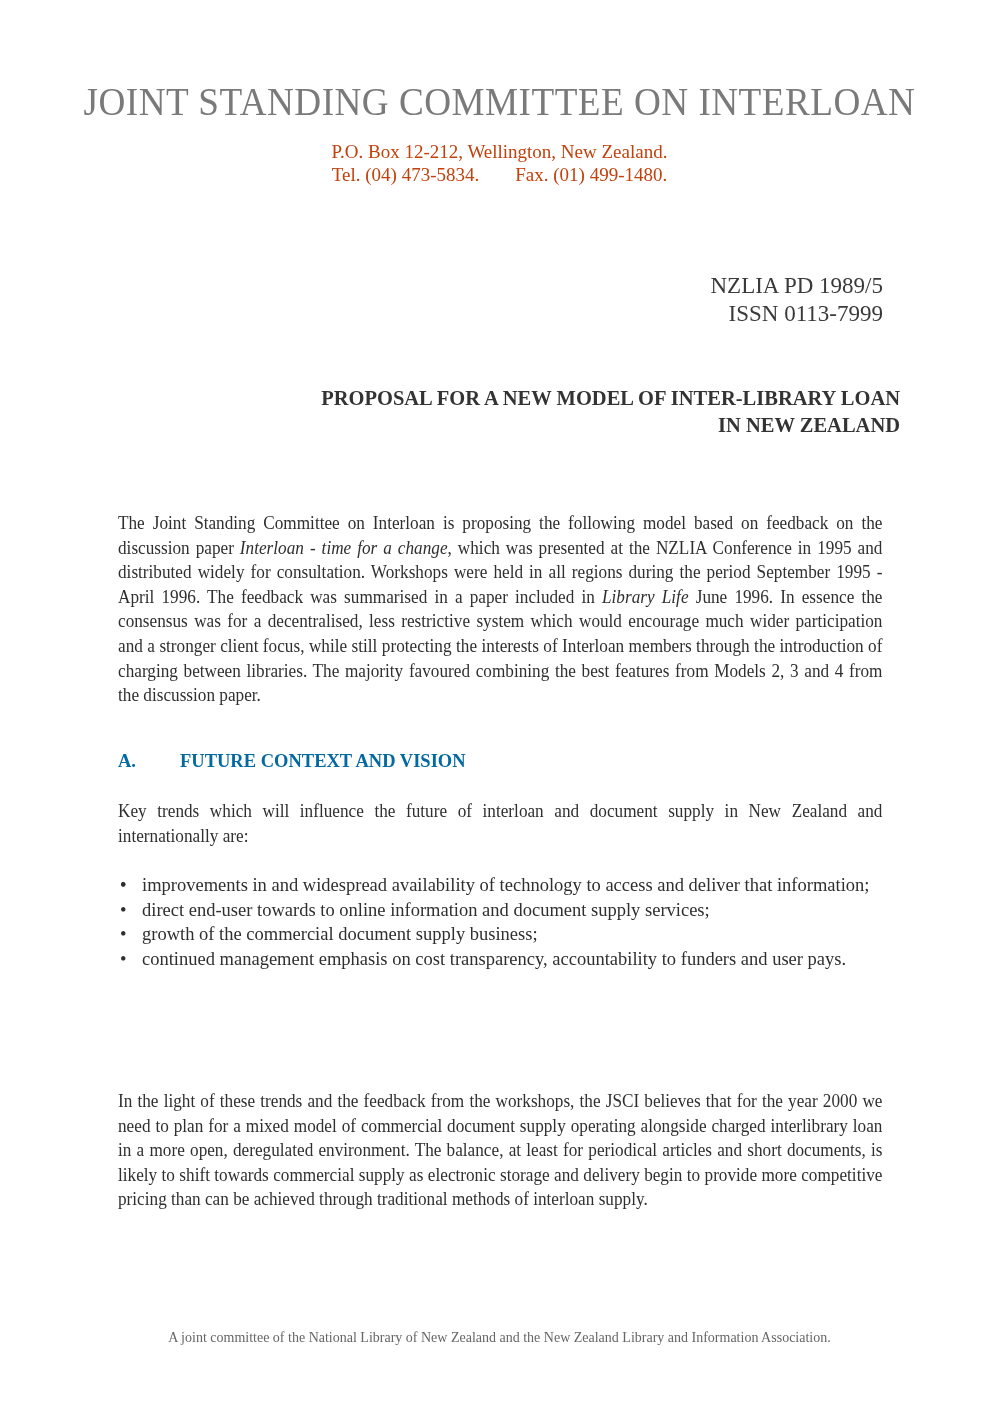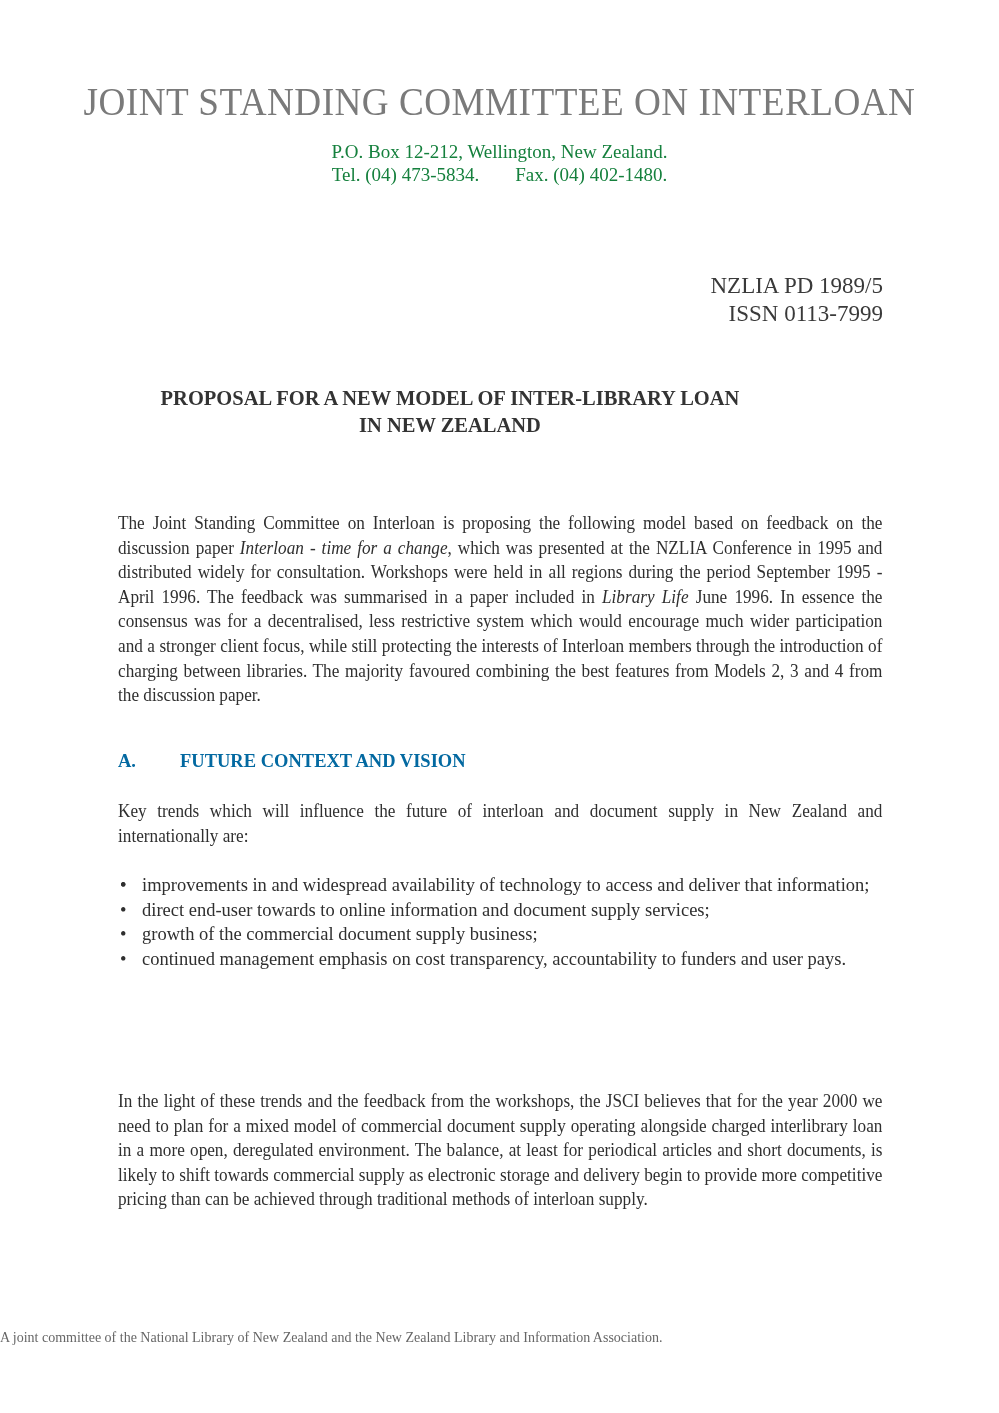--- a/index.html
+++ b/index.html
@@ -6,57 +6,57 @@
   body {
     width: 999px; height: 1413px; background: #ffffff; position: relative; overflow: hidden;
     font-family: "Liberation Serif", "DejaVu Serif", serif; color: #2a2a2a;
   }
   .abs { position: absolute; }
   .letterhead-title {
     left: 0; width: 999px; top: 78px; text-align: center;
     font-size: 40px; letter-spacing: 0.5px; color: #7a7a7a; font-weight: normal;
     transform: scaleX(0.93); transform-origin: center;
   }
-  .addr { left: 0; width: 999px; text-align: center; font-size: 19px; color: #15803d; }
+  .addr { left: 0; width: 999px; text-align: center; font-size: 19px; color: #c2410c; }
   .addr1 { top: 141px; }
   .addr2 { top: 164px; }
   .addr2 .gap { display: inline-block; width: 36px; }
   .ref { right: 116px; text-align: right; font-size: 23px; color: #3a3a3a; line-height: 28px; top: 272px; }
   .doc-title {
-    left: 0; width: 900px; top: 385px; text-align: center;
+    left: 0; width: 900px; top: 385px; text-align: right;
     font-size: 20.5px; font-weight: bold; line-height: 27px; color: #333;
   }
   .para {
     left: 118px; width: 765px; font-size: 18.5px; line-height: 24.6px; text-align: justify;
     color: #2f2f2f; transform: scaleX(0.93); transform-origin: left top;
   }
   .para-inner { width: 822px; }
   .p1 { top: 511px; }
   .section-heading { top: 751px; left: 118px; font-size: 18.5px; font-weight: bold; color: #0369a1; }
   .section-heading .num { display: inline-block; width: 62px; }
   .p2 { top: 799px; }
   .bullets { top: 873px; left: 118px; width: 765px; }
   .bullet {
     position: relative; padding-left: 24px; font-size: 18.5px; line-height: 24.6px;
     text-align: justify; color: #2f2f2f;
   }
   .bullet .dot { position: absolute; left: 2px; top: 0; }
   .p3 { top: 1089px; }
   .footer {
-    left: 0; width: 999px; top: 1330px; text-align: left; font-size: 14px; color: #666;
+    left: 0; width: 999px; top: 1330px; text-align: center; font-size: 14px; color: #666;
   }
   i { font-style: italic; }
 </style>
 </head>
 <body>
 
 <div class="abs letterhead-title">JOINT STANDING COMMITTEE ON INTERLOAN</div>
 <div class="abs addr addr1">P.O. Box 12-212, Wellington, New Zealand.</div>
 <div class="abs addr addr2">
-  <span>Tel. (04) 473-5834.</span><span class="gap"></span><span>Fax. (04) 402-1480.</span>
+  <span>Tel. (04) 473-5834.</span><span class="gap"></span><span>Fax. (01) 499-1480.</span>
 </div>
 
 <div class="abs ref">
   <div>NZLIA PD 1989/5</div>
   <div>ISSN 0113-7999</div>
 </div>
 
 <div class="abs doc-title">
   <div>PROPOSAL FOR A NEW MODEL OF INTER-LIBRARY LOAN</div>
   <div>IN NEW ZEALAND</div>

